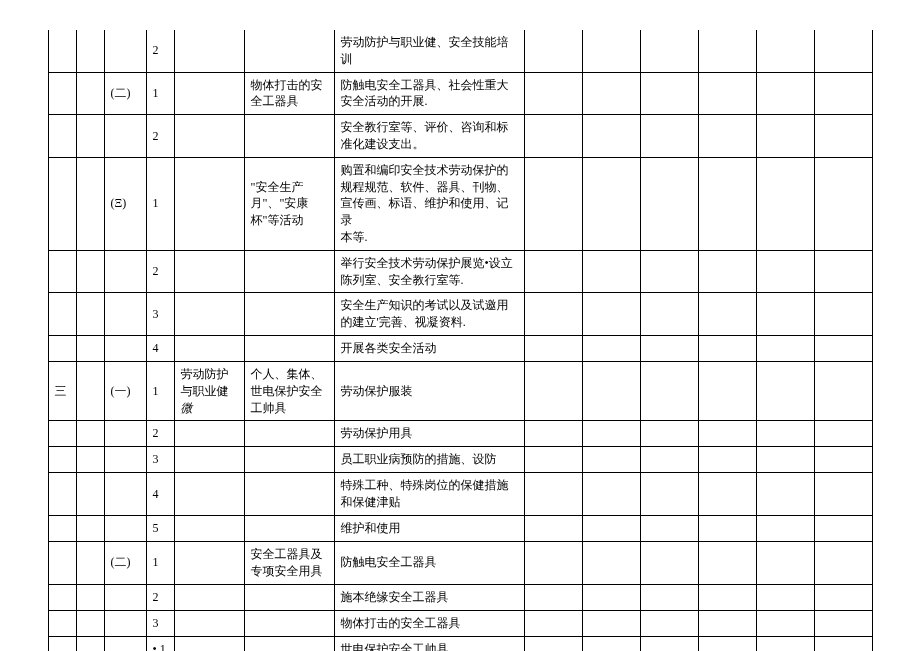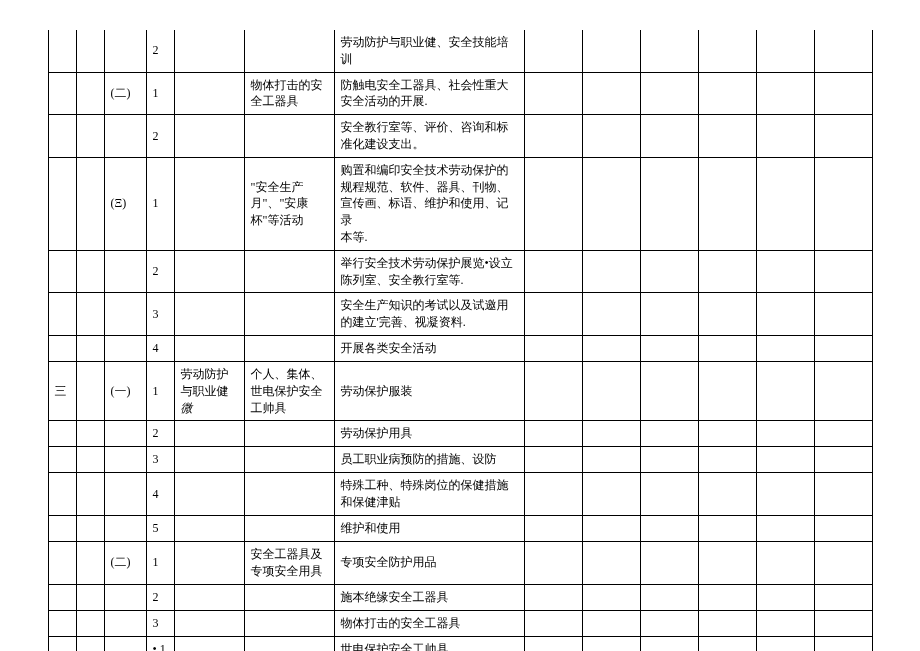--- a/index.html
+++ b/index.html
@@ -244,21 +244,21 @@
         <td></td>
         <td></td>
       </tr>
       <tr>
         <td></td>
         <td></td>
         <td>(二)</td>
         <td>1</td>
         <td></td>
         <td>安全工器具及专项安全用具</td>
-        <td>专项安全防护用品</td>
+        <td>防触电安全工器具</td>
         <td></td>
         <td></td>
         <td></td>
         <td></td>
         <td></td>
         <td></td>
       </tr>
       <tr>
         <td></td>
         <td></td>

